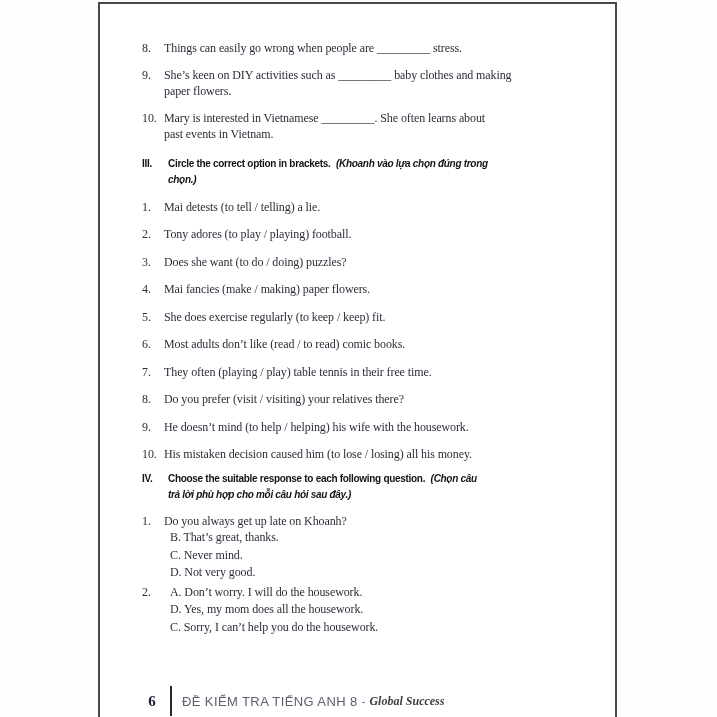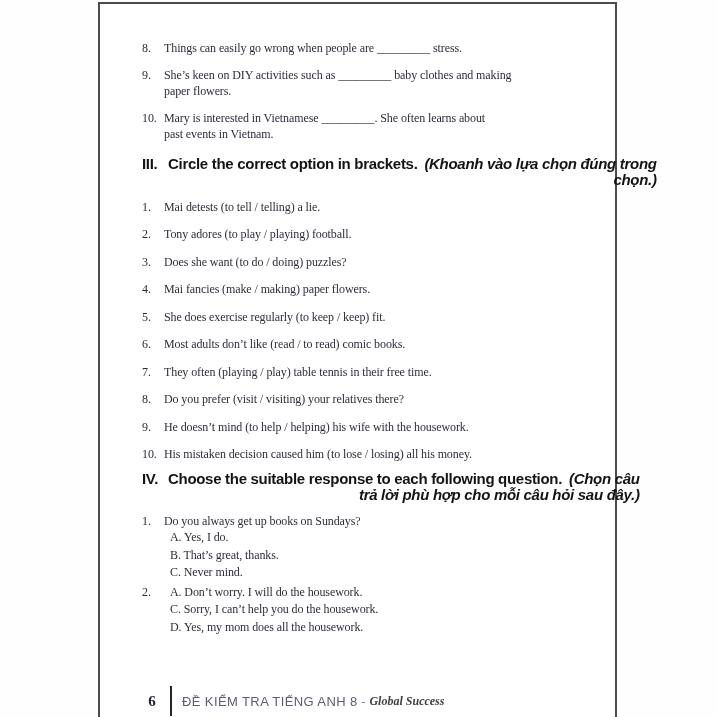--- a/index.html
+++ b/index.html
@@ -32,26 +32,26 @@
 
   
   .item { display: flex; margin-top: 10px; }
   .item:first-child { margin-top: 0; }
   .num { flex: 0 0 22px; line-height: 16.5px; }
   .txt { flex: 1; }
   .line { line-height: 16.5px; white-space: nowrap; }
 
   
   .sec { display: flex; font-family: "Liberation Sans", sans-serif; font-weight: bold;
-         color: #141418; font-size: 15px; letter-spacing: -0.3px; }
+         color: #141418; font-size: 10px; letter-spacing: -0.3px; }
   .sec-iii { margin-top: 13px; }
   .sec-iv  { margin-top: 8px; }
   .sec-num { flex: 0 0 26px; line-height: 16px; }
   .sec-title { flex: 1; }
-  .sec-line { line-height: 16px; white-space: nowrap; text-align: right; }
+  .sec-line { line-height: 16px; white-space: nowrap; }
   .vi { font-style: italic; }
   .en { margin-right: 3px; }
 
   
   .g3 .item { margin-top: 11px; }
   .g3 { margin-top: 1px; }
 
   
   .q1 { margin-top: 10px; }
   .q2 { margin-top: 2px; }
@@ -178,33 +178,33 @@
         <span class="sec-num">IV.</span>
         <div class="sec-title">
           <div class="sec-line"><span class="en">Choose the suitable response to each following question.</span> <span class="vi">(Chọn câu</span></div>
           <div class="sec-line"><span class="vi">trả lời phù hợp cho mỗi câu hỏi sau đây.)</span></div>
         </div>
       </div>
 
       <div class="item q1">
         <span class="num">1.</span>
         <div class="txt">
-          <div class="line">Do you always get up books on Sundays?</div>
-          <div class="opt">A. Yes, I do.</div>
+          <div class="line">Do you always get up late on Khoanh?</div>
           <div class="opt">B. That’s great, thanks.</div>
           <div class="opt">C. Never mind.</div>
+          <div class="opt">D. Not very good.</div>
         </div>
       </div>
 
       <div class="item q2">
         <span class="num">2.</span>
         <div class="txt">
           <div class="opt">A. Don’t worry. I will do the housework.</div>
+          <div class="opt">D. Yes, my mom does all the housework.</div>
           <div class="opt">C. Sorry, I can’t help you do the housework.</div>
-          <div class="opt">D. Yes, my mom does all the housework.</div>
         </div>
       </div>
 
     </div>
 
     <div class="footer">
       <span class="page-num">6</span>
       <span class="footer-divider"></span>
       <span class="footer-title">ĐỀ KIỂM TRA TIẾNG ANH 8</span>
       <span class="footer-sep">-</span>

